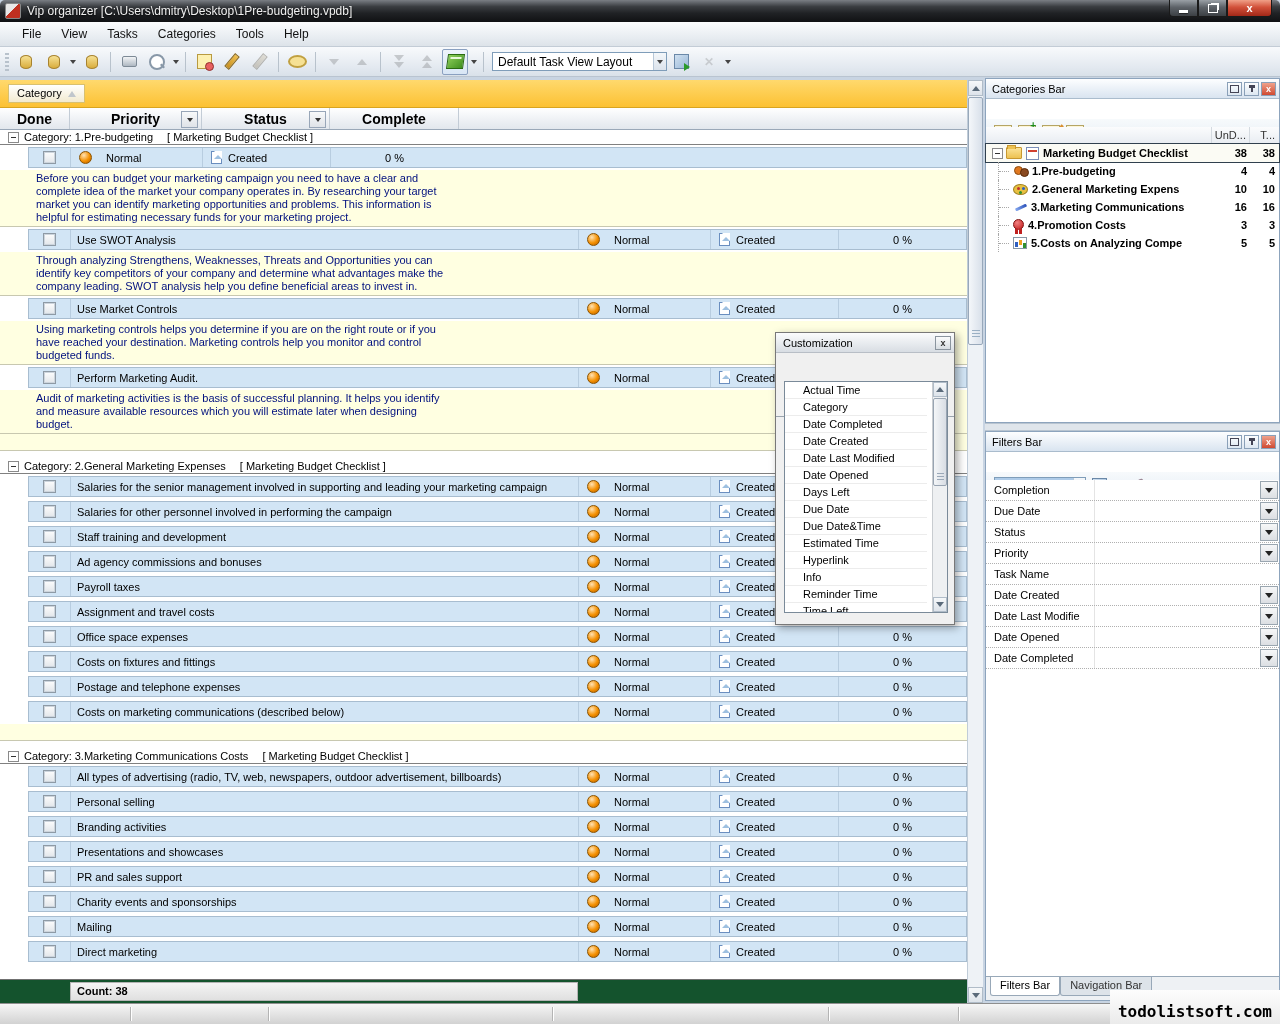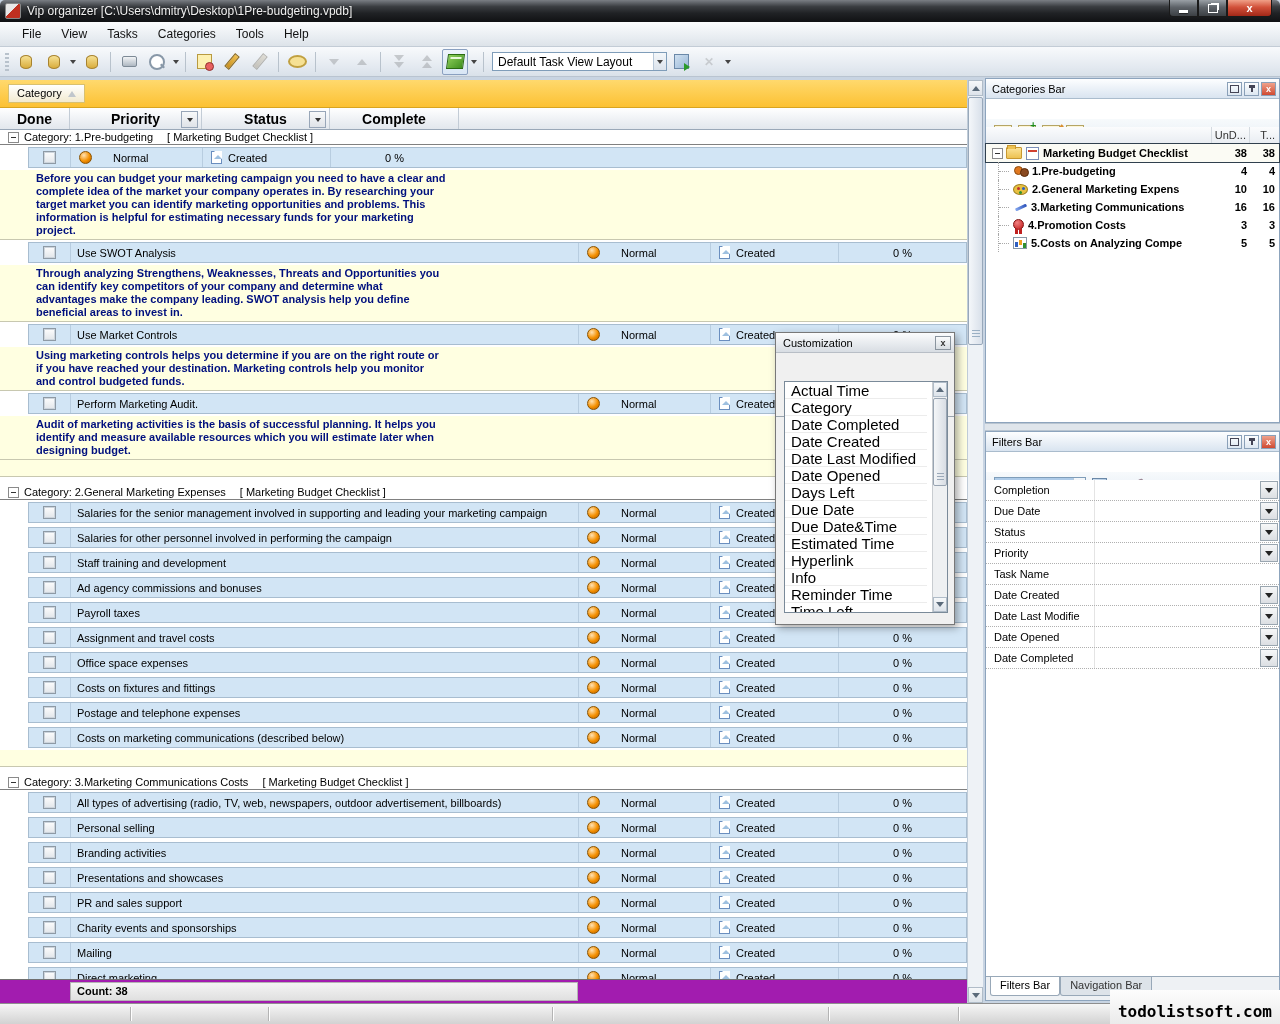--- a/index.html
+++ b/index.html
@@ -79,32 +79,32 @@
     border-bottom:1px solid #808080;display:flex;align-items:center;}
   .expand-box{width:11px;height:11px;border:1px solid #8a8a8a;background:#fff;margin:0 5px 0 8px;position:relative;box-sizing:border-box;flex:none;}
   .expand-box:after{content:"";position:absolute;left:2px;top:4px;width:5px;height:1px;background:#333;}
   .cat-suffix{margin-left:14px;}
 
   .task-row{height:25px;padding:2px 0;box-sizing:border-box;background:#fff;}
   .task-bar{margin-left:28px;width:939px;height:21px;background:#d2e5f5;border:1px solid #a8bdd0;box-sizing:border-box;display:flex;font-size:11px;color:#000;}
   .cell{border-right:1px solid #b8cde0;display:flex;align-items:center;box-sizing:border-box;}
   .c-done{width:42px;justify-content:center;}
   .c-name{width:508px;padding-left:6px;}
-  .c-prio{width:132px;padding-left:8px;gap:21px;}
+  .c-prio{width:132px;padding-left:8px;gap:14px;}
   .c-status{width:128px;padding-left:8px;gap:6px;}
   .c-complete{width:127px;justify-content:center;border-right:none;}
   .checkbox{width:13px;height:13px;background:linear-gradient(180deg,#fdfdfd,#e2e6ea);border:1px solid #8e9aa5;box-shadow:inset 0 0 0 1px #cdd5dd;box-sizing:border-box;}
   .prio-ball{width:13px;height:13px;border-radius:50%;background:radial-gradient(circle at 35% 30%,#ffe2b2,#f49000 55%,#b35c00);border:1px solid #8a5200;box-sizing:border-box;flex:none;}
   .doc-icon{width:11px;height:13px;background:#fff;border:1px solid #6a8ebf;position:relative;box-sizing:border-box;flex:none;}
   .doc-icon:after{content:"";position:absolute;right:-1px;top:-1px;border-left:4px solid transparent;border-bottom:4px solid #9ec0e0;border-top:4px solid #fff;border-right:4px solid #fff;width:0;height:0;transform:translate(0,0);}
   .note-row{background:#ffffe1;border-bottom:1px solid #c8c8b0;}
-  .note-text{padding:2px 10px 2px 36px;max-width:410px;font-size:11px;font-weight:bold;color:#00107e;line-height:13px;}
+  .note-text{padding:2px 10px 2px 36px;max-width:410px;font-size:11px;font-weight:normal;color:#00107e;line-height:13px;}
   .group-gap{height:16px;background:#ffffe1;border-bottom:1px solid #c8c8b0;margin-bottom:8px;}
 
-  #countrow{position:absolute;left:0;top:899px;width:967px;height:24px;background:#a21caf;border-top:1px solid #707070;box-sizing:border-box;}
+  #countrow{position:absolute;left:0;top:899px;width:967px;height:24px;background:#14532d;border-top:1px solid #707070;box-sizing:border-box;}
   #countfield{position:absolute;left:70px;top:2px;width:508px;height:19px;background:linear-gradient(180deg,#f4f4f4,#e0e0e0);
     border:1px solid #b4b4b4;box-sizing:border-box;font-size:11px;font-weight:bold;line-height:17px;padding-left:6px;color:#000;}
 
   
   #gridscroll{position:absolute;right:0;top:0;width:16px;height:923px;background:#eef2f6;border-left:1px solid #c0ccd8;box-sizing:border-box;}
   .sb-btn{position:absolute;left:0;width:15px;height:16px;background:linear-gradient(180deg,#f6f8fa,#dde3ea);border:1px solid #b0bcc8;box-sizing:border-box;display:flex;align-items:center;justify-content:center;}
   .sb-up{top:0;}.sb-down{bottom:0;}
   .sb-btn i{width:0;height:0;border-left:4px solid transparent;border-right:4px solid transparent;}
   .sb-up i{border-bottom:5px solid #5a6a7a;}
   .sb-down i{border-top:5px solid #5a6a7a;}
@@ -185,21 +185,21 @@
     border:1px solid #787878;box-shadow:3px 3px 8px rgba(0,0,0,.35);box-sizing:border-box;z-index:50;}
   #dlg-title{height:20px;background:linear-gradient(180deg,#fbfcfd,#d8dde3);border-bottom:1px solid #b8bec6;
     display:flex;align-items:center;font-size:11px;color:#000;padding-left:7px;box-sizing:border-box;}
   #dlg-close{margin-left:auto;margin-right:3px;width:16px;height:14px;border:1px solid #8a949e;
     background:linear-gradient(180deg,#fafbfc,#d8dde2);font-size:9px;font-weight:bold;color:#333;
     display:flex;align-items:center;justify-content:center;box-sizing:border-box;}
   #dlg-tabs{height:20px;padding-left:8px;border-bottom:1px solid #9aa4ae;box-sizing:border-box;display:flex;align-items:flex-end;margin-top:44px;}
   #dlg-tab{height:18px;padding:3px 10px 0;background:#f6f7f8;border:1px solid #9aa4ae;border-bottom:1px solid #f6f7f8;
     border-radius:2px 2px 0 0;font-size:11px;box-sizing:border-box;margin-bottom:-1px;}
   #dlg-list{position:absolute;left:8px;top:48px;width:164px;height:232px;background:#fff;border:1px solid #7a8a99;box-sizing:border-box;overflow:hidden;}
-  .cust-item{height:17px;line-height:17px;font-size:15px;padding-left:6px;border-bottom:1px solid #ececec;color:#000;width:142px;box-sizing:border-box;}
+  .cust-item{height:17px;line-height:17px;font-size:11px;padding-left:18px;border-bottom:1px solid #ececec;color:#000;width:142px;box-sizing:border-box;}
   #dlg-scroll{position:absolute;right:0;top:0;width:15px;height:100%;background:#eef0f2;border-left:1px solid #c8ccd0;box-sizing:border-box;}
   #dlg-scroll .sb-btn{width:14px;height:15px;}
   #dlg-thumb{position:absolute;left:0;top:16px;width:14px;height:88px;background:linear-gradient(90deg,#f4f6f8,#d8dde4);border:1px solid #98a4b2;border-radius:2px;box-sizing:border-box;}
   #dlg-thumb:after{content:"";position:absolute;left:3px;bottom:5px;width:7px;height:7px;
     background:repeating-linear-gradient(180deg,#9aa8b8 0 1px,transparent 1px 3px);}
 
   
   #statusbar{position:absolute;left:0;top:1003px;width:1280px;height:21px;
     background:linear-gradient(180deg,#f6f6f6,#d2d2d2);border-top:1px solid #8e8e8e;box-sizing:border-box;}
   .ssep{position:absolute;top:3px;width:1px;height:14px;background:#b4b4b4;box-shadow:1px 0 0 #fff;}

